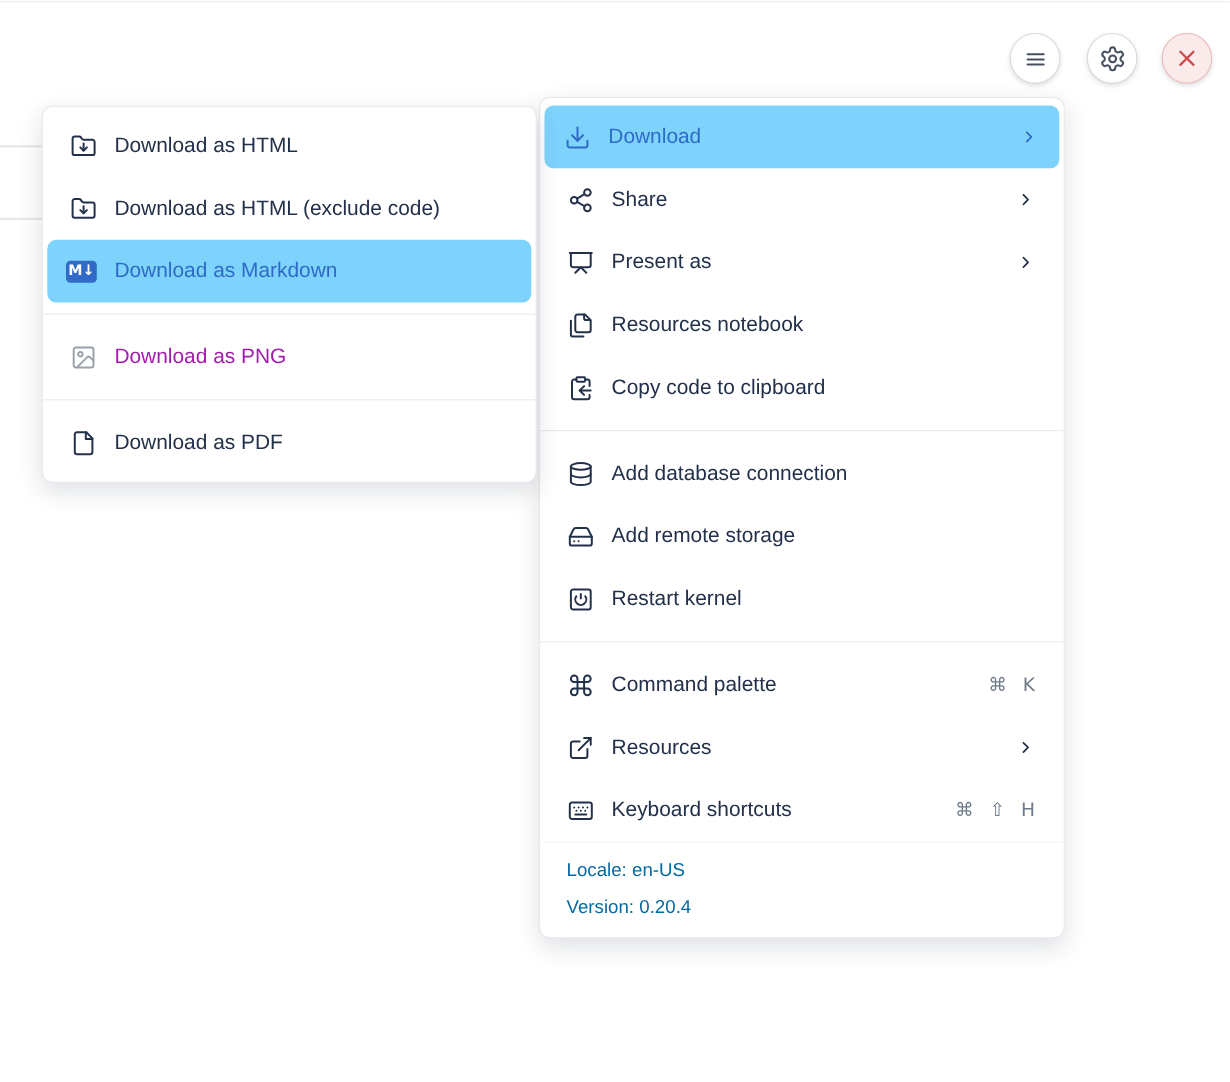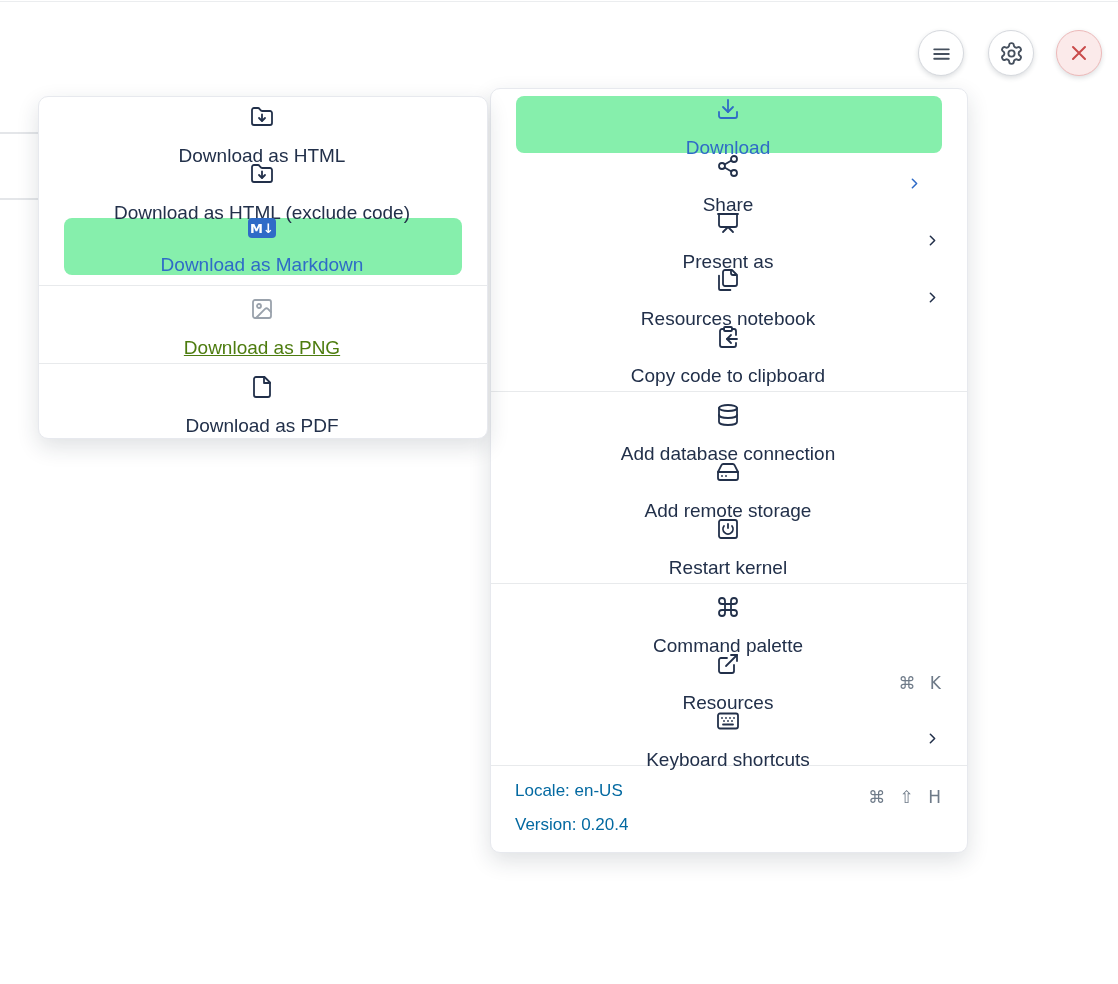--- a/index.html
+++ b/index.html
@@ -21,31 +21,31 @@
   .circle-btn svg { stroke:#46505e; fill:none; stroke-width:1.8; stroke-linecap:round; stroke-linejoin:round; }
   .circle-btn.close svg { stroke:#c94b4b; stroke-width:2; }
 
   
   .panel { position:absolute; background:#ffffff; border:1px solid #e7e9ee; border-radius:10px;
     box-shadow:0 8px 22px rgba(30,40,60,.14); }
   .main-menu { left:490px; top:88px; width:478px; z-index:5; padding-top:7px; }
   .sub-menu  { left:38px;  top:96px; width:450px; z-index:6; padding-top:7px; padding-bottom:7px; }
 
   .menu-item { height:57px; display:flex; align-items:center; gap:16px;
-    padding:0 26px 0 24px; font-size:19px; color:#22304a; cursor:pointer;flex-direction:column; }
+    padding:0 26px 0 24px; font-size:19px; color:#22304a; cursor:pointer; }
   .menu-item .mi-icon { width:25px; height:25px; flex:none; display:flex; align-items:center; justify-content:center; }
   .menu-item svg { stroke:#22304a; fill:none; stroke-width:1.8; stroke-linecap:round; stroke-linejoin:round; }
   .menu-item .mi-right { margin-left:auto; display:flex; align-items:center; }
   .menu-item .mi-right svg { stroke-width:2.2; width:17px; height:17px; }
 
-  .menu-item.active { margin:0 25px; border-radius:8px; background:#86efac; color:#2f6bc7;
+  .menu-item.active { margin:0 4px; border-radius:8px; background:#7dd3fc; color:#2f6bc7;
     padding:0 19px 0 17px;text-align:center; }
   .menu-item.active svg { stroke:#2f6bc7; }
 
-  .menu-item.disabled { color:#4d7c0f; cursor:default;text-decoration:underline; }
+  .menu-item.disabled { color:#a21caf; cursor:default; }
   .menu-item.disabled svg { stroke:#9aa2ac; }
 
   .shortcut { font-family:"DejaVu Sans",sans-serif; font-size:17px; color:#6f7b89; word-spacing:9px; }
 
   .separator { height:1px; background:#e8eaec; margin:10px 0; }
 
   .md-badge { width:28px; height:20px; flex:none; border-radius:4px; background:#2f6bc7;
     color:#ffffff; font-size:13px; font-weight:bold; display:flex; align-items:center;
     justify-content:center; letter-spacing:0; font-family:"DejaVu Sans",sans-serif; }
 

